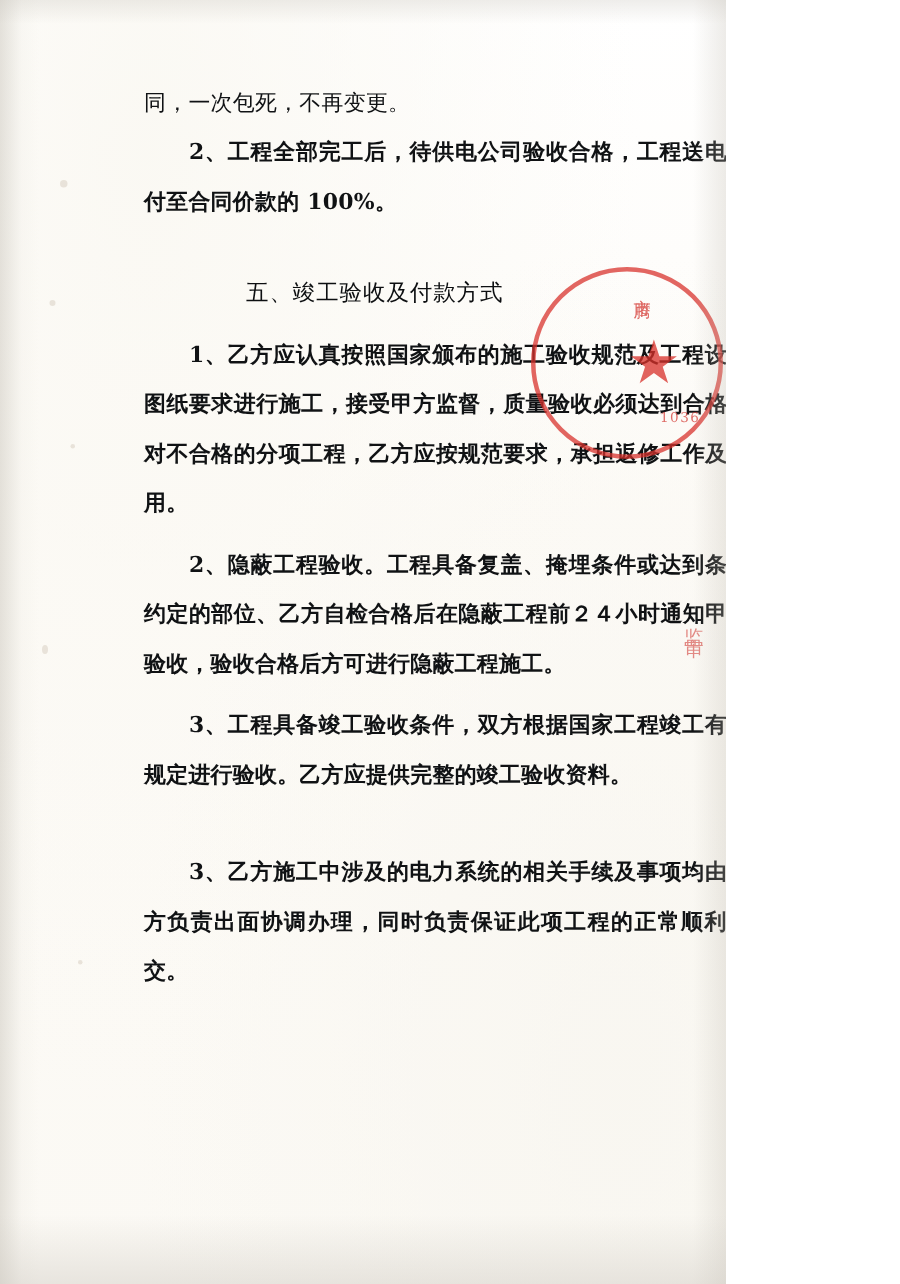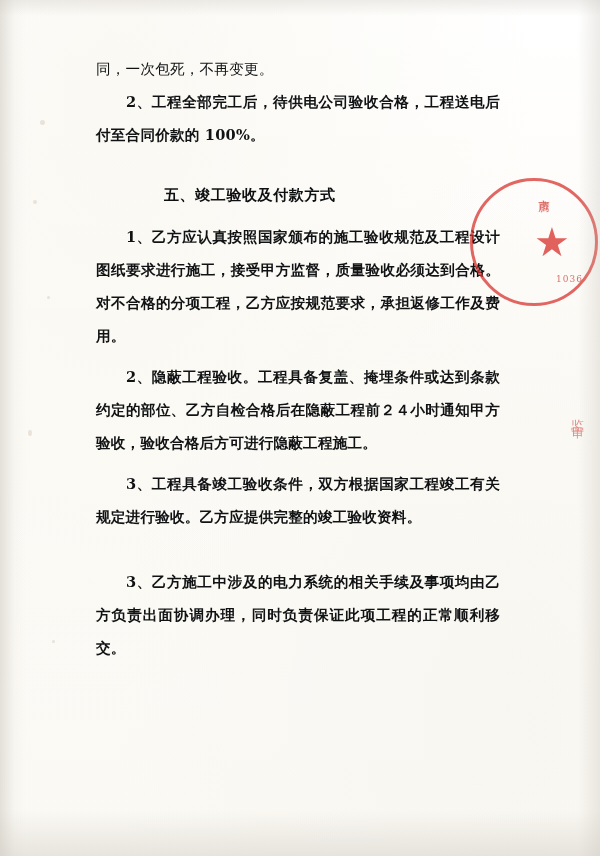--- a/index.html
+++ b/index.html
@@ -8,21 +8,21 @@
   }
   body {
     width: 600px;
     height: 856px;
     background: #ffffff;
     font-family: "DejaVu Serif", "Liberation Serif", serif;
     overflow: hidden;
   }
   .page {
     position: relative;
-    width: 600px;
+    width: 484px;
     height: 856px;
     background: #fdfcf9;
     overflow: hidden;
   }
   
   .paper-tint {
     position: absolute;
     inset: 0;
     background:
       radial-gradient(ellipse at 20% 12%, rgba(250,248,242,0.9) 0%, rgba(253,252,249,0) 60%),
@@ -76,21 +76,21 @@
     text-justify: inter-ideograph;
     color: #101214;
   }
   .para.indent {
     text-indent: 30px;
     font-weight: bold;
   }
   .heading {
     font-size: 15px;
     line-height: 33px;
-    font-weight: bold;
+    font-weight: normal;
     letter-spacing: 0.6px;
     color: #0d0f11;
     margin: 0;
   }
   .heading.centered {
     text-indent: 68px;
   }
   .gap-lg { height: 28px; }
   .gap-md { height: 8px; }
 

